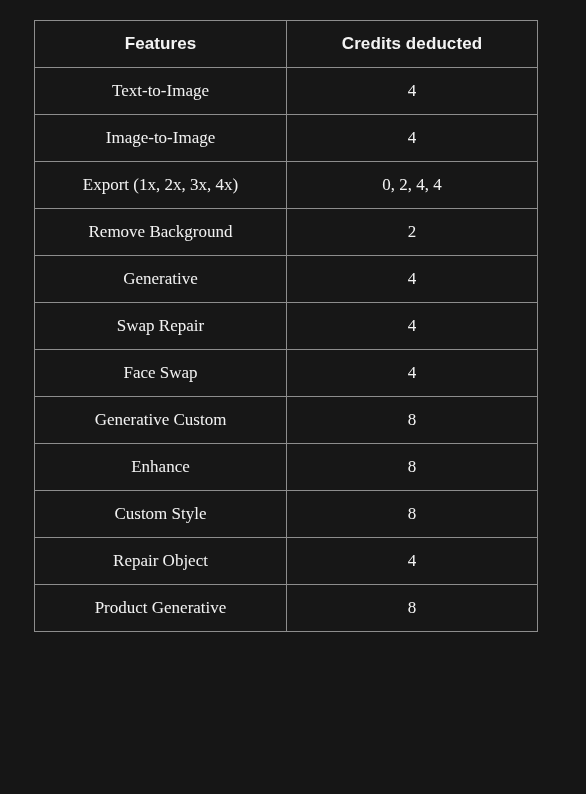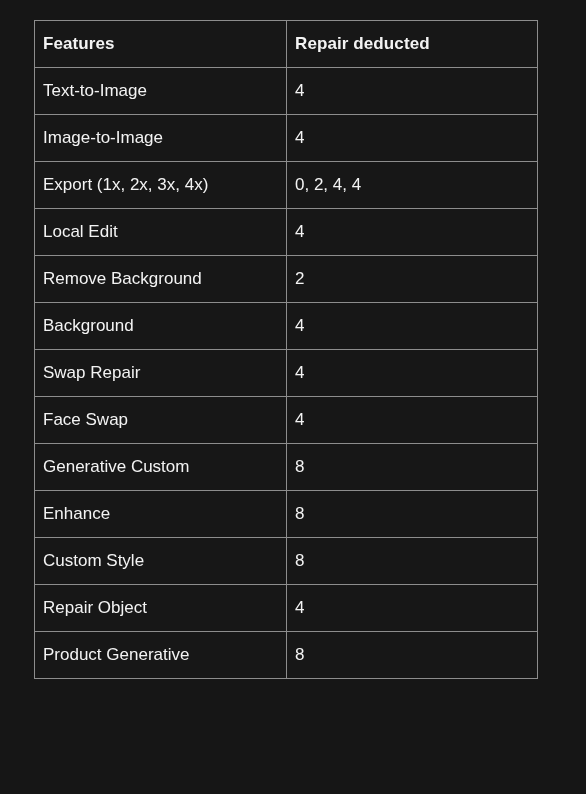--- a/index.html
+++ b/index.html
@@ -31,80 +31,77 @@
     border-collapse: collapse;
     table-layout: fixed;
     background: #161616;
   }
   table.credits-table col.col-feature { width: 252px; }
   table.credits-table col.col-credits { width: 251px; }
 
   table.credits-table th,
   table.credits-table td {
     border: 1px solid #8d8d8d;
-    text-align: left;
+    text-align: center;
     vertical-align: middle;
     color: #f3f3f3;
     background: #171717;
     padding: 0 8px;
   }
   table.credits-table th {
     height: 46px;
     font-size: 17px;
     font-weight: bold;
     letter-spacing: 0.1px;
   }
   table.credits-table td {
     height: 46px;
     font-size: 17px;
     font-weight: normal;
+    font-family: Liberation Serif, serif;
   }
   table.credits-table td.credits-cell {
     font-size: 17px;
   }
 </style>
 </head>
 <body>
 
 <div class="page">
   <div class="table-wrap">
     <table class="credits-table">
       <colgroup>
         <col class="col-feature">
         <col class="col-credits">
       </colgroup>
       <thead>
         <tr>
           <th>Features</th>
-          <th>Repair deducted</th>
+          <th>Credits deducted</th>
         </tr>
       </thead>
       <tbody id="table-body">
           <tr>
             <td class="feature-cell">Text-to-Image</td>
             <td class="credits-cell">4</td>
           </tr>
           <tr>
             <td class="feature-cell">Image-to-Image</td>
             <td class="credits-cell">4</td>
           </tr>
           <tr>
             <td class="feature-cell">Export (1x, 2x, 3x, 4x)</td>
             <td class="credits-cell">0, 2, 4, 4</td>
           </tr>
           <tr>
-            <td class="feature-cell">Local Edit</td>
-            <td class="credits-cell">4</td>
-          </tr>
-          <tr>
             <td class="feature-cell">Remove Background</td>
             <td class="credits-cell">2</td>
           </tr>
           <tr>
-            <td class="feature-cell">Background</td>
+            <td class="feature-cell">Generative</td>
             <td class="credits-cell">4</td>
           </tr>
           <tr>
             <td class="feature-cell">Swap Repair</td>
             <td class="credits-cell">4</td>
           </tr>
           <tr>
             <td class="feature-cell">Face Swap</td>
             <td class="credits-cell">4</td>
           </tr>

